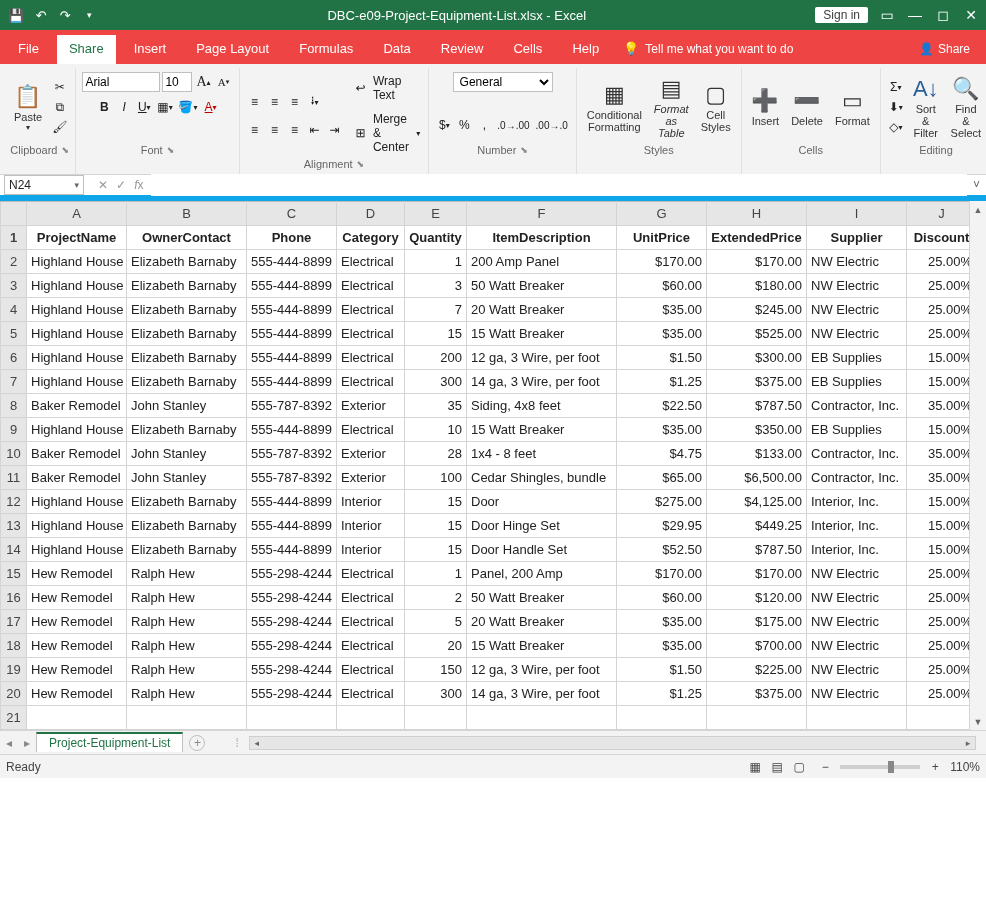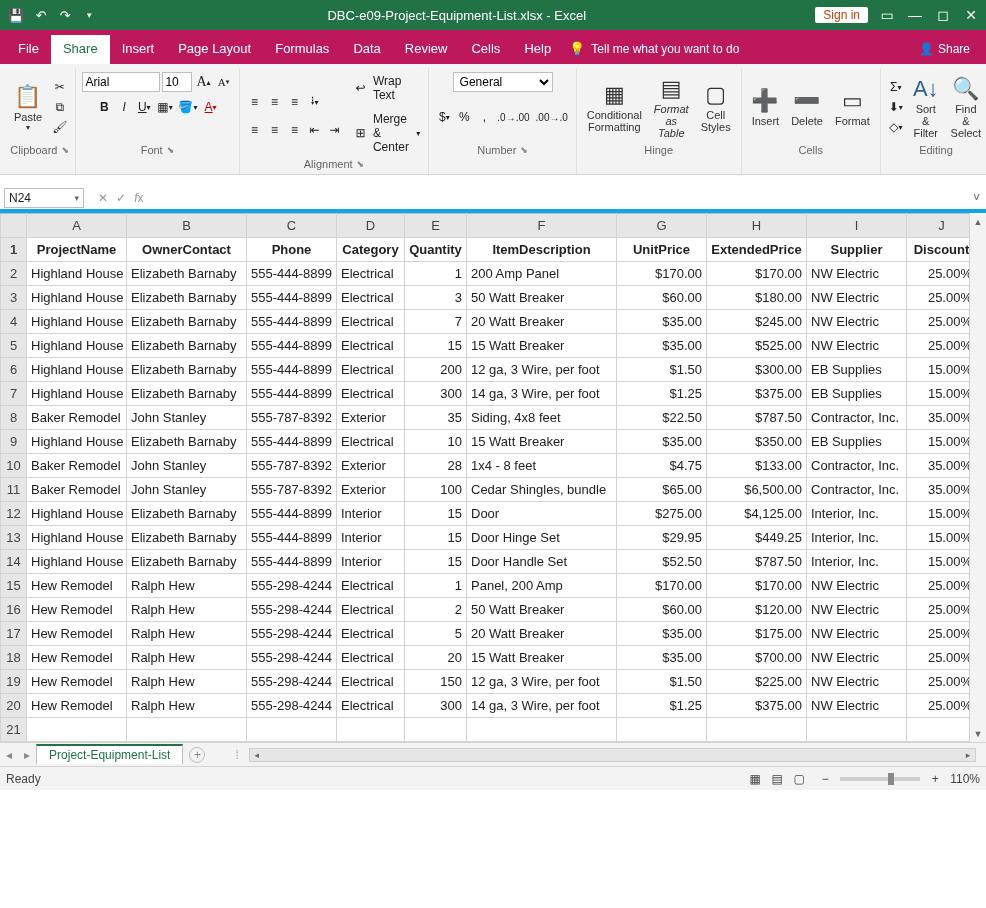--- a/index.html
+++ b/index.html
@@ -3,24 +3,24 @@
 <meta charset="utf-8">
 <style>
   * { box-sizing: border-box; }
   body { margin:0; font-family:"Segoe UI",Arial,sans-serif; font-size:12px; background:#fff; color:#222; width:986px; }
   
   .titlebar { background:#217346; color:#fff; height:30px; display:flex; align-items:center; padding:0 6px; }
   .titlebar .qat { display:flex; align-items:center; gap:6px;}
   .titlebar .qat span { font-size:13px;}
   .titlebar .doc { flex:1; text-align:center; font-size:13px;}
   .titlebar .winbtns { display:flex; align-items:center; gap:10px;}
-  .signin { background:#fff; color:#c2410c; padding:1px 8px; border-radius:2px; font-size:12px;}
+  .signin { background:#fff; color:#404040; padding:1px 8px; border-radius:2px; font-size:12px;}
   .winicon { width:18px; text-align:center; font-size:14px;}
   
-  .tabs { background:#be185d; color:#fff; height:34px; display:flex; align-items:flex-end; padding:0 6px; gap:0;text-align:right;}
+  .tabs { background:#ef4444; color:#fff; height:34px; display:flex; align-items:flex-end; padding:0 6px; gap:6px;text-align:right;}
   .tab { padding:6px 12px 8px 12px; font-size:13px; cursor:pointer;}
   .tab.active { background:#fff; color:#217346;}
   .tellme { margin-left:6px; display:flex; align-items:center; gap:6px; padding-bottom:8px;}
   .tellme .bulb { font-size:13px;}
   .share { margin-left:auto; padding:6px 10px 8px 6px; display:flex; align-items:center; gap:4px;}
   
   .ribbon { background:#f3f3f3; border-bottom:1px solid #d4d4d4; display:flex; padding:4px 4px 0 4px;}
   .group { border-right:1px solid #e0e0e0; padding:4px 6px 2px 6px; display:flex; flex-direction:column; align-items:center; }
   .group:last-child { border-right:none;}
   .group-top { display:flex; align-items:center; gap:4px; min-height:70px;}
@@ -28,21 +28,21 @@
   .launcher { font-size:9px; color:#888;}
   .vert { display:flex; flex-direction:column; gap:2px;}
   .btn { display:inline-flex; align-items:center; justify-content:center; padding:2px; min-width:18px; min-height:18px; cursor:pointer;}
   .btn.sm { font-size:12px;}
   .bigbtn { display:flex; flex-direction:column; align-items:center; padding:2px 4px; cursor:pointer; font-size:11px; color:#333;}
   .bigbtn .glyph { font-size:22px; height:28px; display:flex; align-items:center;}
   .row { display:flex; align-items:center; gap:2px;}
   select.combo, input.combo { border:1px solid #bfbfbf; background:#fff; font-size:12px; height:20px; padding:0 2px;}
   .fontA { font-size:14px; font-family:"Times New Roman",serif;}
   
-  .fbar { display:flex; align-items:center; border-bottom:4px solid #0ea5e9; background:#fff; height:26px;margin-top:12px;}
+  .fbar { display:flex; align-items:center; border-bottom:6px solid #0ea5e9; background:#fff; height:26px;}
   .namebox { width:80px; border:1px solid #bfbfbf; height:20px; margin:2px 6px 2px 4px; padding:0 4px; display:flex; align-items:center; justify-content:space-between;}
   .namebox span.dd { font-size:9px; color:#666;}
   .fbar .fxctl { display:flex; gap:8px; color:#999; padding:0 8px;}
   .fbar input { flex:1; border:none; height:22px; padding:0 4px; outline:none;}
   .fbar .dd2 { padding:0 6px; color:#666;}
   
   .gridwrap { display:flex;}
   .grid-main { flex:1; overflow:hidden;}
   table.sheet { border-collapse:collapse; width:100%; table-layout:fixed;}
   table.sheet th, table.sheet td { border:1px solid #d4d4d4; height:24px; padding:0 4px; white-space:nowrap; overflow:hidden; font-size:13px;}
@@ -186,21 +186,21 @@
         <div class="row btn"><span>⊞</span>&nbsp;<span>Merge &amp; Center</span>&nbsp;<span style="font-size:8px;">▾</span></div>
       </div>
     </div>
     <div class="group-label">
         <span>Alignment</span>
         <span class="launcher">⬊</span>
       </div>
   </div>
 
   <div class="group">
-    <div class="group-top vert" style="gap:16px;">
+    <div class="group-top vert" style="gap:24px;">
       <select class="combo" style="width:100px;"><option>General</option></select>
       <div class="row">
         <span class="btn">$ <span style="font-size:8px;">▾</span></span>
         <span class="btn">%</span>
         <span class="btn">,</span>
         <span class="btn" style="font-size:10px;">.0→.00</span>
         <span class="btn" style="font-size:10px;">.00→.0</span>
       </div>
     </div>
     <div class="group-label">
@@ -218,21 +218,21 @@
       <div class="bigbtn">
           <span class="glyph">▤</span>
           <span style="max-width:52px;text-align:center;font-style:italic;">Format as Table</span>
         </div>
       <div class="bigbtn">
           <span class="glyph">▢</span>
           <span style="max-width:40px;text-align:center;">Cell Styles</span>
         </div>
     </div>
     <div class="group-label">
-        <span>Hinge</span>
+        <span>Styles</span>
       </div>
   </div>
 
   <div class="group">
     <div class="group-top">
       <div class="bigbtn">
           <span class="glyph">➕</span>
           <span>Insert</span>
         </div>
       <div class="bigbtn">

